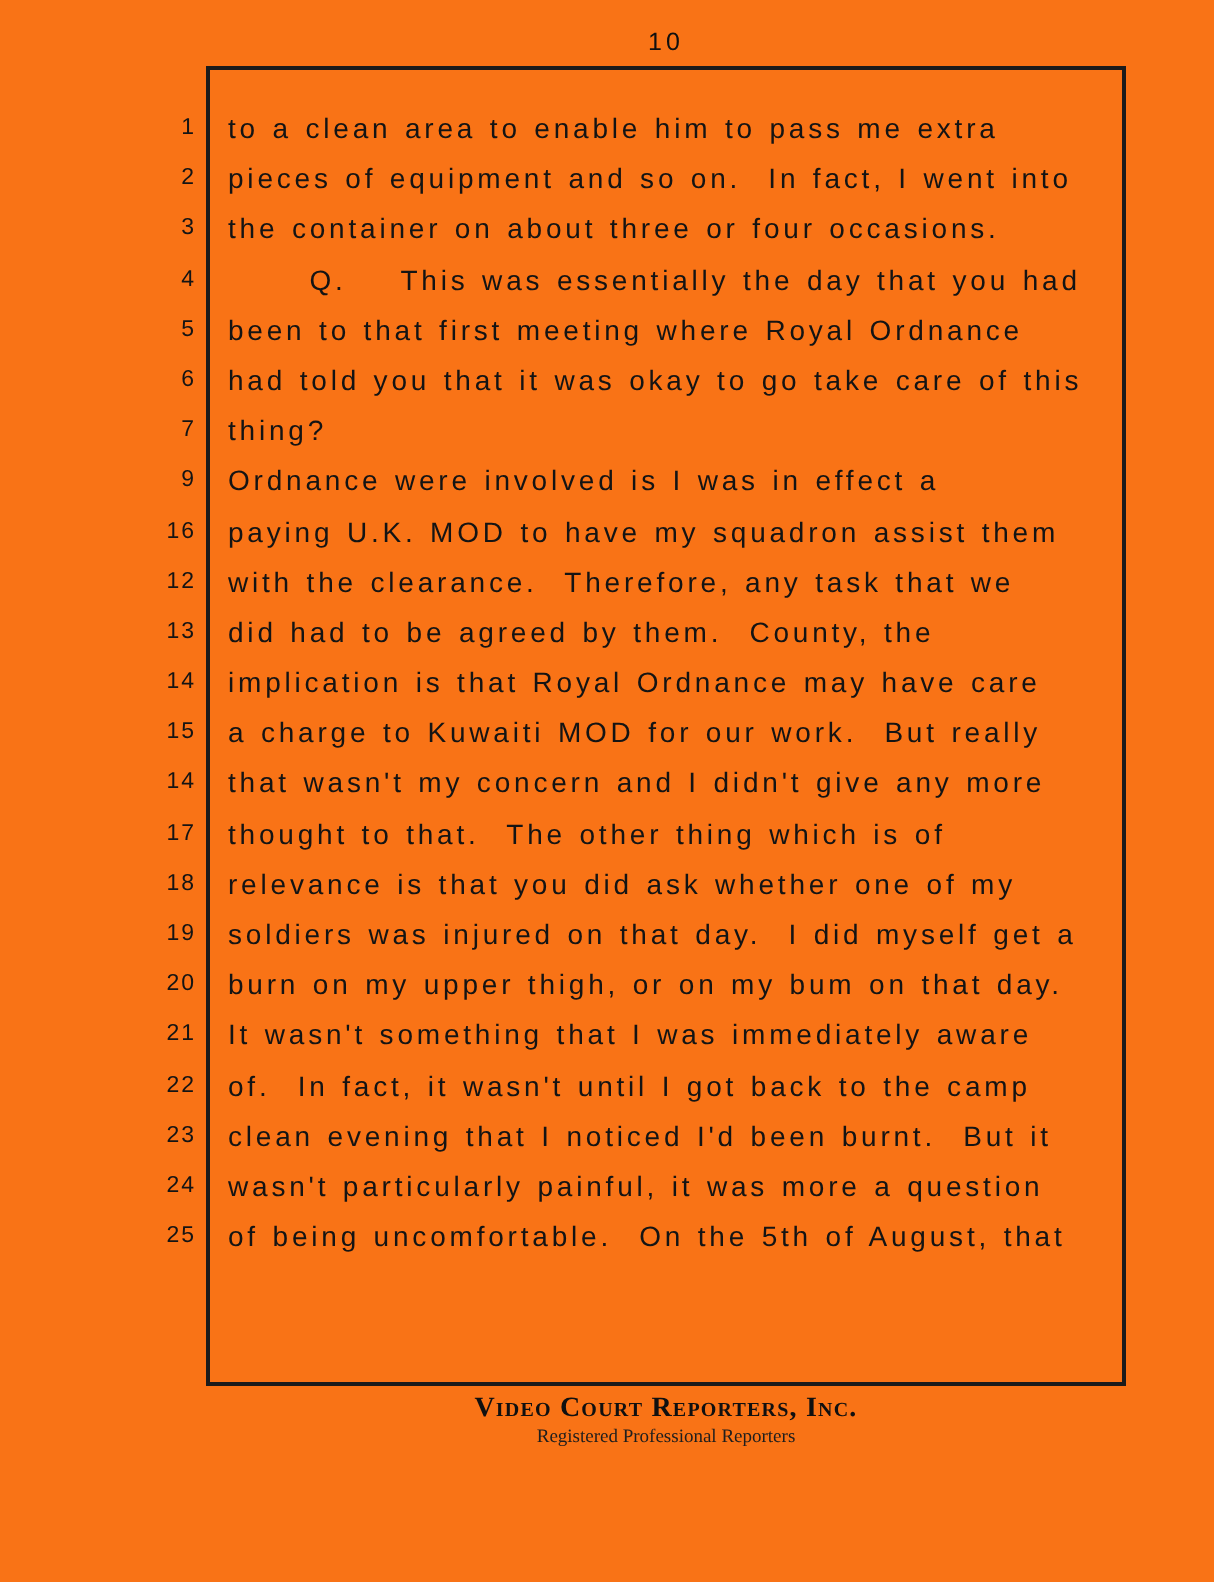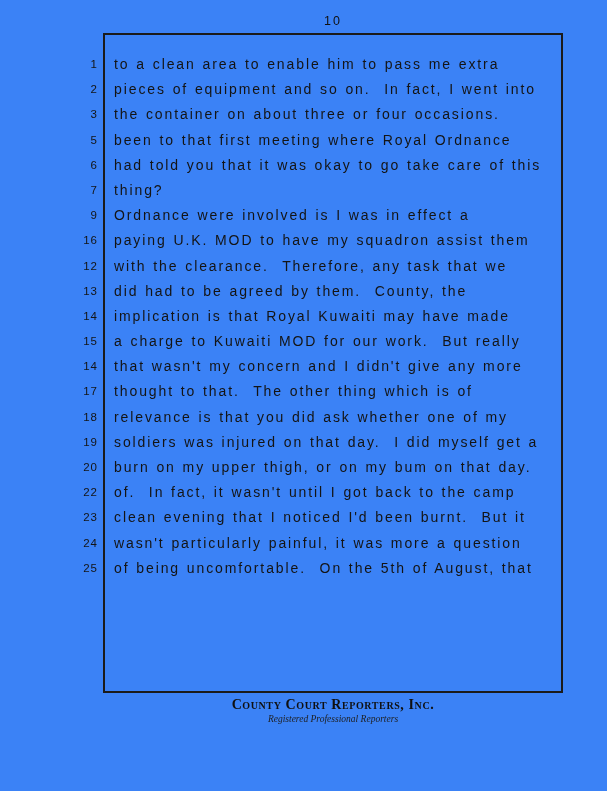--- a/index.html
+++ b/index.html
@@ -4,21 +4,21 @@
 <style>
   html, body { margin: 0; padding: 0; }
   body {
     width: 607px; height: 791px;
     background: #f6f6f4;
     font-family: "Liberation Sans", sans-serif;
   }
   .page {
     position: relative;
     width: 607px; height: 791px;
-    background: #3b82f6;
+    background: #f97316;
     overflow: hidden;
     color: #161616;
   }
   .page-number {
     position: absolute;
     left: 103px; top: 14px; width: 460px;
     text-align: center;
     font-size: 12.5px;
     letter-spacing: 2px;
     color: #101010;
@@ -69,58 +69,59 @@
   .footer-company {
     font-family: "Liberation Serif", serif;
     font-variant: small-caps;
     font-weight: 700;
     font-size: 14px;
     letter-spacing: 0.6px;
     margin-bottom: 1px;
   }
   .footer-tag {
     font-family: "Liberation Serif", serif;
-    font-style: italic;
     font-size: 9.5px;
     line-height: 11.5px;
     color: #1e1e1e;
     text-align: center;
   }
 </style>
 </head>
 <body>
 
 <div class="page">
 
   <div class="page-number">10</div>
 
   <div class="frame"></div>
 
   <div class="rows">
       <div class="line-row"><span class="line-num">1</span><span class="line-text">to a clean area to enable him to pass me extra</span></div>
       <div class="line-row"><span class="line-num">2</span><span class="line-text">pieces of equipment and so on.  In fact, I went into</span></div>
       <div class="line-row"><span class="line-num">3</span><span class="line-text">the container on about three or four occasions.</span></div>
+      <div class="line-row"><span class="line-num">4</span><span class="line-text">      Q.    This was essentially the day that you had</span></div>
       <div class="line-row"><span class="line-num">5</span><span class="line-text">been to that first meeting where Royal Ordnance</span></div>
       <div class="line-row"><span class="line-num">6</span><span class="line-text">had told you that it was okay to go take care of this</span></div>
       <div class="line-row"><span class="line-num">7</span><span class="line-text">thing?</span></div>
       <div class="line-row"><span class="line-num">9</span><span class="line-text">Ordnance were involved is I was in effect a</span></div>
       <div class="line-row"><span class="line-num">16</span><span class="line-text">paying U.K. MOD to have my squadron assist them</span></div>
       <div class="line-row"><span class="line-num">12</span><span class="line-text">with the clearance.  Therefore, any task that we</span></div>
       <div class="line-row"><span class="line-num">13</span><span class="line-text">did had to be agreed by them.  County, the</span></div>
-      <div class="line-row"><span class="line-num">14</span><span class="line-text">implication is that Royal Kuwaiti may have made</span></div>
+      <div class="line-row"><span class="line-num">14</span><span class="line-text">implication is that Royal Ordnance may have care</span></div>
       <div class="line-row"><span class="line-num">15</span><span class="line-text">a charge to Kuwaiti MOD for our work.  But really</span></div>
       <div class="line-row"><span class="line-num">14</span><span class="line-text">that wasn't my concern and I didn't give any more</span></div>
       <div class="line-row"><span class="line-num">17</span><span class="line-text">thought to that.  The other thing which is of</span></div>
       <div class="line-row"><span class="line-num">18</span><span class="line-text">relevance is that you did ask whether one of my</span></div>
       <div class="line-row"><span class="line-num">19</span><span class="line-text">soldiers was injured on that day.  I did myself get a</span></div>
       <div class="line-row"><span class="line-num">20</span><span class="line-text">burn on my upper thigh, or on my bum on that day.</span></div>
+      <div class="line-row"><span class="line-num">21</span><span class="line-text">It wasn't something that I was immediately aware</span></div>
       <div class="line-row"><span class="line-num">22</span><span class="line-text">of.  In fact, it wasn't until I got back to the camp</span></div>
       <div class="line-row"><span class="line-num">23</span><span class="line-text">clean evening that I noticed I'd been burnt.  But it</span></div>
       <div class="line-row"><span class="line-num">24</span><span class="line-text">wasn't particularly painful, it was more a question</span></div>
       <div class="line-row"><span class="line-num">25</span><span class="line-text">of being uncomfortable.  On the 5th of August, that</span></div>
     </div>
 
   <div class="footer">
-    <div class="footer-company">County Court Reporters, Inc.</div>
+    <div class="footer-company">Video Court Reporters, Inc.</div>
     <div class="footer-tag">Registered Professional Reporters</div>
   </div>
 
 </div>
 
 </body></html>

